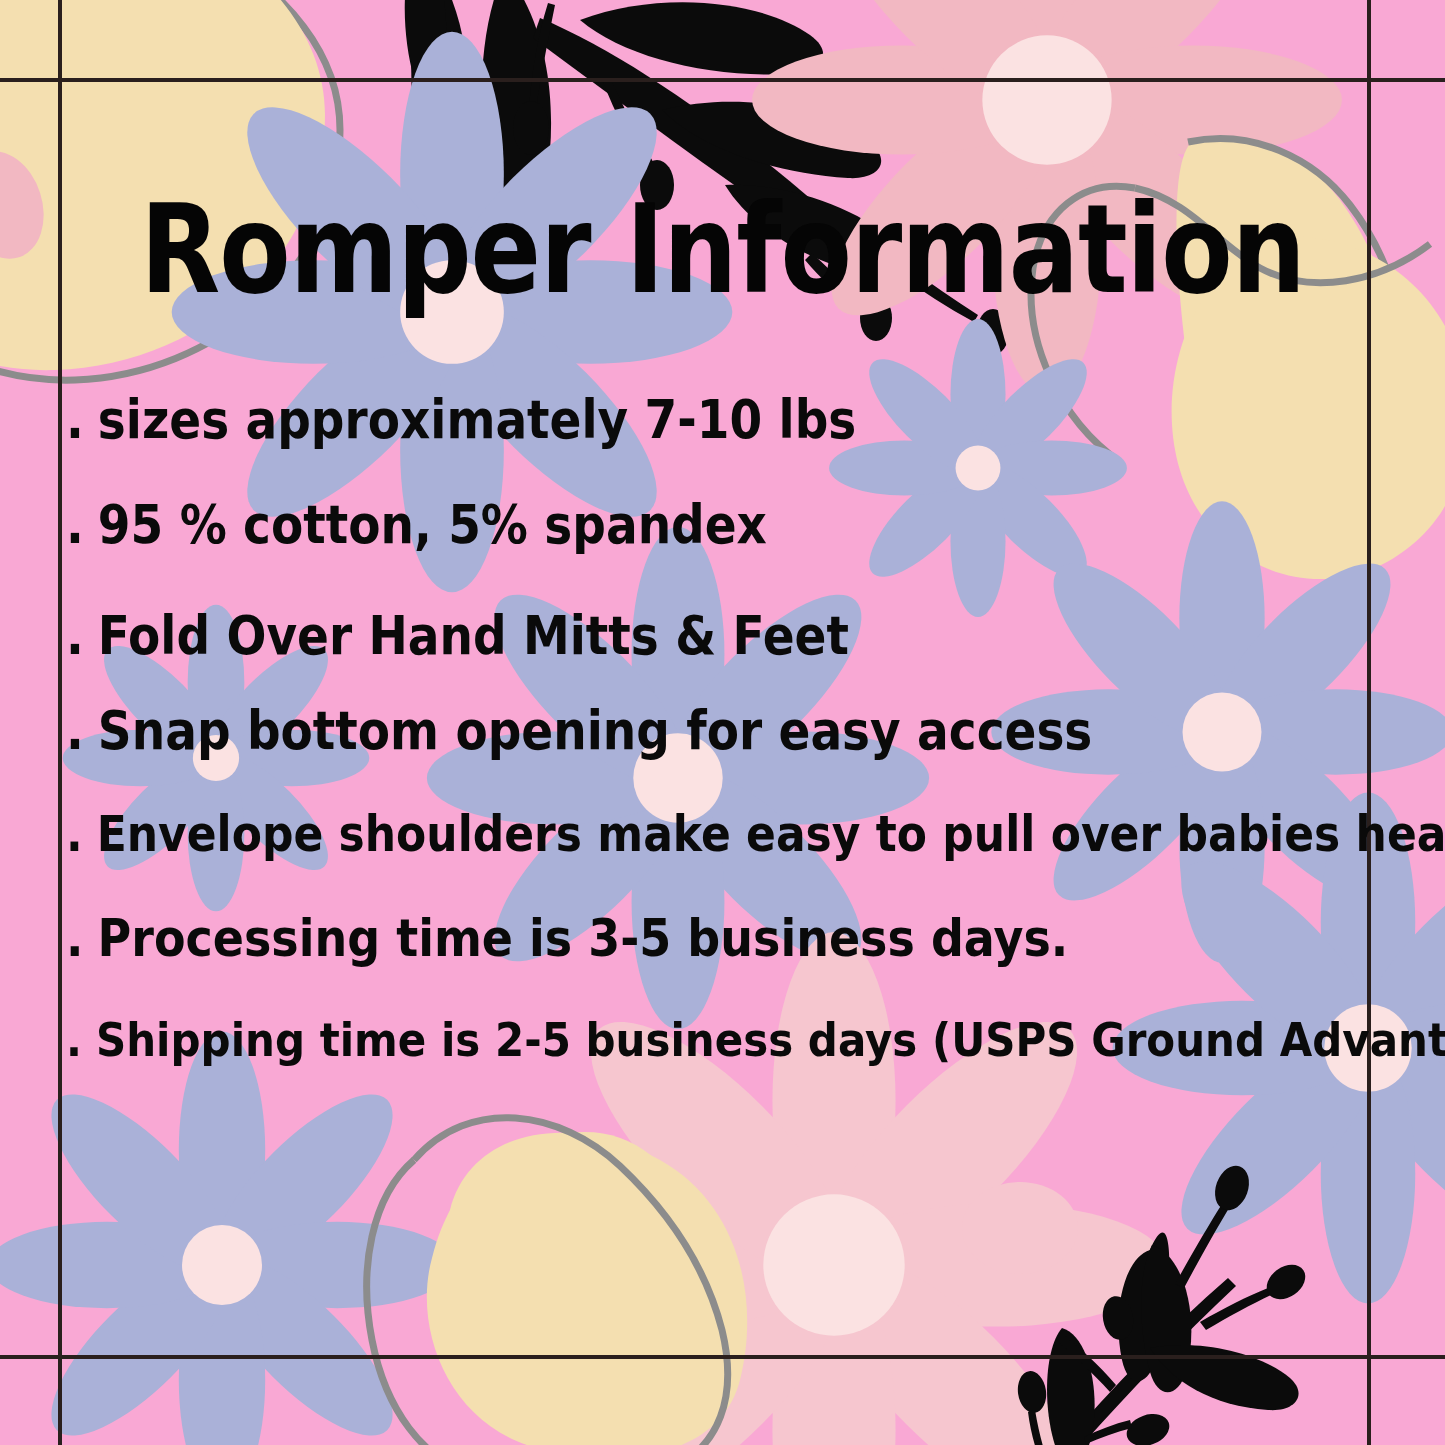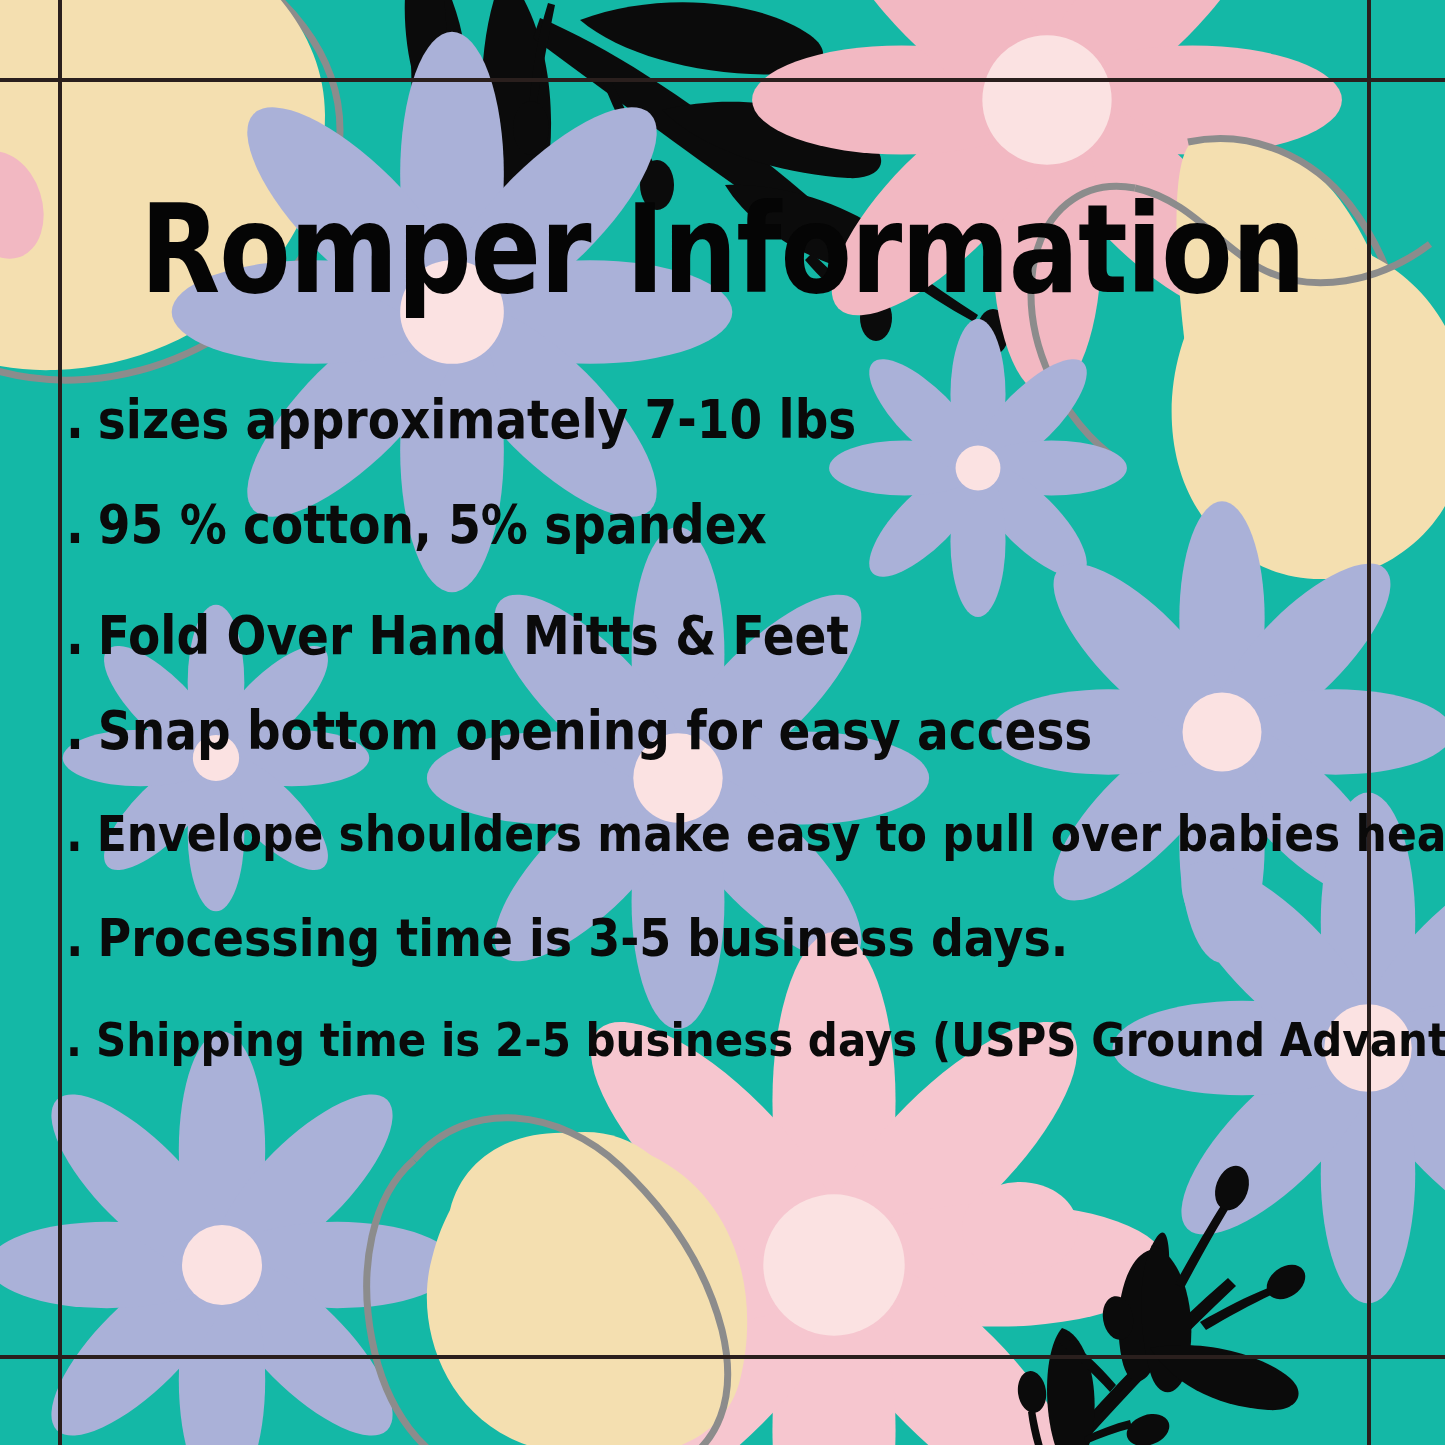--- a/index.html
+++ b/index.html
@@ -5,21 +5,21 @@
   html, body {
     margin: 0;
     padding: 0;
     background: #ffffff;
   }
   #poster {
     position: relative;
     width: 1445px;
     height: 1445px;
     overflow: hidden;
-    background: #14b8a6;
+    background: #f9a8d4;
     font-family: "DejaVu Sans", sans-serif;
   }
 
   
   .deco {
     position: absolute;
     inset: 0;
     pointer-events: none;
   }
   .deco svg { display: block; width: 1445px; height: 1445px; }

